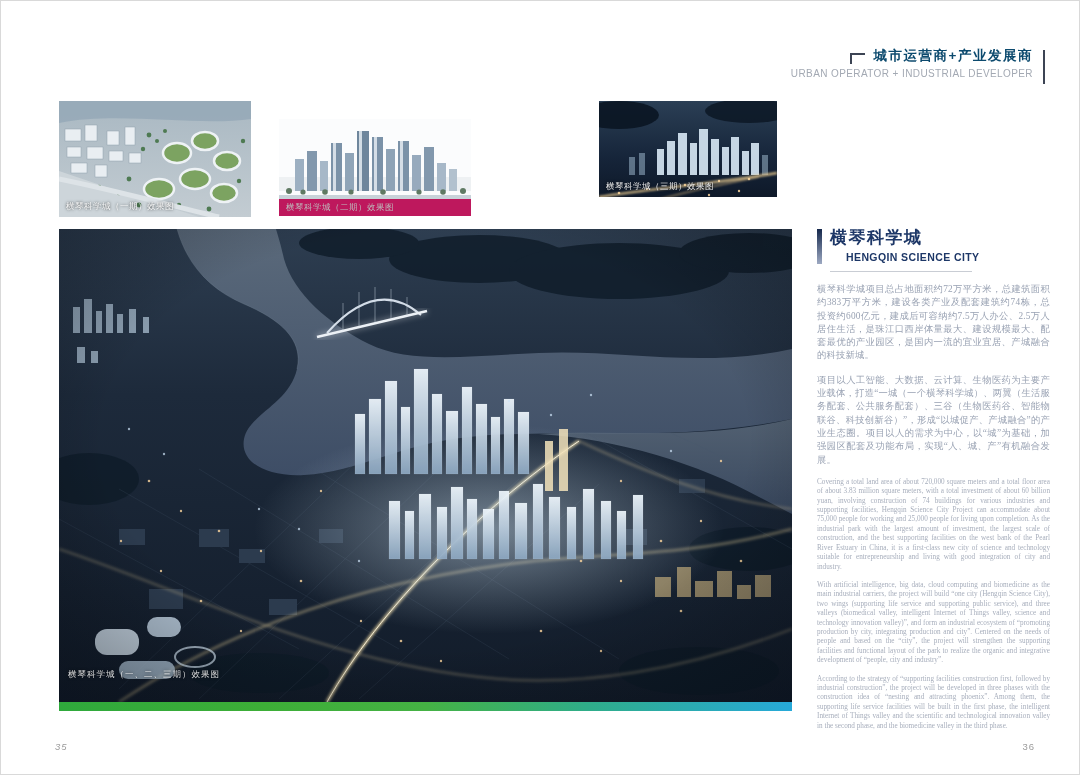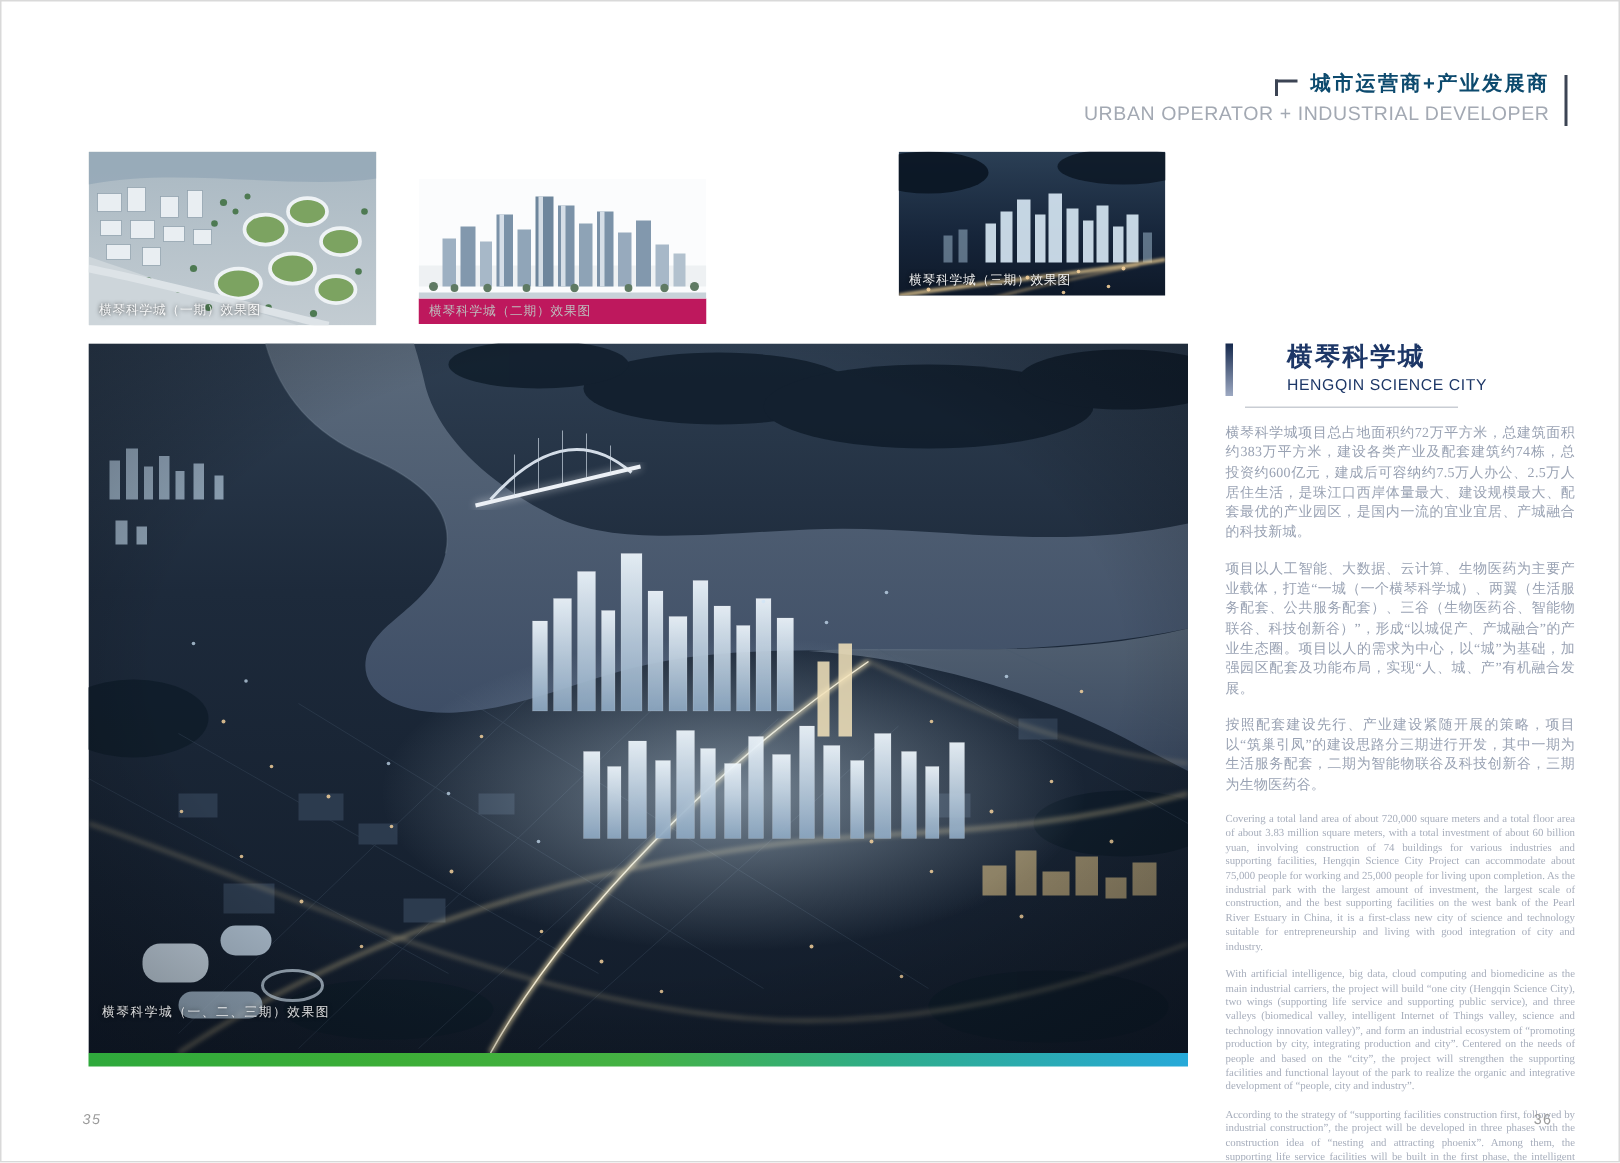--- a/index.html
+++ b/index.html
@@ -8,45 +8,45 @@
     border:1px solid #d9d9d9;box-sizing:border-box;overflow:hidden;
     font-family:"Liberation Sans","DejaVu Sans",sans-serif;
   }
   
   .hdr{position:absolute;top:46px;right:34px;text-align:right;padding-right:12px;}
   .hdr-rule{position:absolute;right:0;top:3px;width:2px;height:34px;background:#3c4454;}
   .hdr-zh{font-size:13.5px;font-weight:bold;color:#0c4a6e;letter-spacing:1.5px;
           display:flex;align-items:center;justify-content:flex-end;}
   .bracket{width:13px;height:9px;border-top:2px solid #3c4454;border-left:2px solid #3c4454;
            display:inline-block;margin-right:9px;margin-top:4px;}
-  .hdr-en{font-size:13px;color:#a3a9b3;letter-spacing:.4px;margin-top:3px;}
+  .hdr-en{font-size:10px;color:#a3a9b3;letter-spacing:.4px;margin-top:3px;}
   
   .thumb{position:absolute;overflow:hidden;}
   .t1{left:58px;top:100px;width:192px;height:116px;}
   .t2{left:278px;top:118px;width:192px;height:97px;}
   .t2 .t2img{width:192px;height:80px;display:block;}
   .t2bar{height:17px;background:#be185d;color:#bdbdbd;font-size:8.5px;line-height:17px;
          padding-left:7px;letter-spacing:.5px;box-sizing:border-box;}
   .t3{left:598px;top:100px;width:178px;height:96px;}
   .thumb-cap{position:absolute;left:7px;bottom:4px;font-size:8.5px;letter-spacing:.5px;
              color:rgba(255,255,255,.92);text-shadow:0 0 3px rgba(0,0,0,.8);}
   
   .mainfig{position:absolute;left:58px;top:228px;width:733px;height:482px;border-radius:22px;}
   .mainfig svg{display:block;}
   .grad-strip{width:733px;height:9px;
     background:linear-gradient(90deg,#2fa93c 0%,#3dae37 28%,#45b244 50%,#2fad89 72%,#27a9d9 100%);}
   .main-cap{position:absolute;left:9px;bottom:30px;font-size:8.5px;letter-spacing:1px;
             color:rgba(255,255,255,.85);text-shadow:0 0 3px rgba(0,0,0,.8);}
   
   .article{position:absolute;left:816px;top:228px;width:233px;}
-  .titlerow{display:flex;align-items:flex-start;gap:28px;}
+  .titlerow{display:flex;align-items:flex-start;}
   .accent{width:5px;height:35px;background:linear-gradient(180deg,#15284c,#9da9c2);
           margin-right:8px;flex:none;}
   .t-zh{font-size:17px;font-weight:bold;color:#1d3767;letter-spacing:1.5px;line-height:1.1;margin:0;}
-  .t-en{font-size:10.5px;font-weight:normal;color:#1d3767;letter-spacing:.4px;margin:3px 0 0;}
+  .t-en{font-size:10.5px;font-weight:bold;color:#1d3767;letter-spacing:.4px;margin:3px 16px 0;}
   .t-underline{width:142px;height:1px;background:#c9cdd4;margin:7px 0 11px 13px;}
   .article p{margin:0;text-align:justify;font-family:Liberation Serif, serif;}
   .p-zh{font-size:9.3px;line-height:13.3px;color:#99a2b3;margin-bottom:11px !important;
         letter-spacing:.2px;}
   .p-en{font-size:7.2px;line-height:9.4px;color:#a7aebc;margin-bottom:9px !important;}
   
   .pg{position:absolute;bottom:22px;font-size:9.5px;color:#9b9b9b;letter-spacing:1px;}
   .pg-l{left:54px;font-style:italic;} .pg-r{right:44px;}
 </style>
 </head>
@@ -414,21 +414,20 @@
       <div class="accent"></div>
       <div>
         <h1 class="t-zh">横琴科学城</h1>
         <h2 class="t-en">HENGQIN SCIENCE CITY</h2>
       </div>
     </div>
     <div class="t-underline"></div>
 
     <p class="p-zh">横琴科学城项目总占地面积约72万平方米，总建筑面积约383万平方米，建设各类产业及配套建筑约74栋，总投资约600亿元，建成后可容纳约7.5万人办公、2.5万人居住生活，是珠江口西岸体量最大、建设规模最大、配套最优的产业园区，是国内一流的宜业宜居、产城融合的科技新城。</p>
     <p class="p-zh">项目以人工智能、大数据、云计算、生物医药为主要产业载体，打造“一城（一个横琴科学城）、两翼（生活服务配套、公共服务配套）、三谷（生物医药谷、智能物联谷、科技创新谷）”，形成“以城促产、产城融合”的产业生态圈。项目以人的需求为中心，以“城”为基础，加强园区配套及功能布局，实现“人、城、产”有机融合发展。</p>
-    <p class="p-zh">按照配套建设先行、产业建设紧随开展的策略，项目以“筑巢引凤”的建设思路分三期进行开发，其中一期为生活服务配套，二期为智能物联谷及科技创新谷，三期为生物医药谷。</p>
 
     <p class="p-en">Covering a total land area of about 720,000 square meters and a total floor area of about 3.83 million square meters, with a total investment of about 60 billion yuan, involving construction of 74 buildings for various industries and supporting facilities, Hengqin Science City Project can accommodate about 75,000 people for working and 25,000 people for living upon completion. As the industrial park with the largest amount of investment, the largest scale of construction, and the best supporting facilities on the west bank of the Pearl River Estuary in China, it is a first-class new city of science and technology suitable for entrepreneurship and living with good integration of city and industry.</p>
     <p class="p-en">With artificial intelligence, big data, cloud computing and biomedicine as the main industrial carriers, the project will build “one city (Hengqin Science City), two wings (supporting life service and supporting public service), and three valleys (biomedical valley, intelligent Internet of Things valley, science and technology innovation valley)”, and form an industrial ecosystem of “promoting production by city, integrating production and city”. Centered on the needs of people and based on the “city”, the project will strengthen the supporting facilities and functional layout of the park to realize the organic and integrative development of “people, city and industry”.</p>
     <p class="p-en">According to the strategy of “supporting facilities construction first, followed by industrial construction”, the project will be developed in three phases with the construction idea of “nesting and attracting phoenix”. Among them, the supporting life service facilities will be built in the first phase, the intelligent Internet of Things valley and the scientific and technological innovation valley in the second phase, and the biomedicine valley in the third phase.</p>
   </aside>
 
   <div class="pg pg-l">35</div>
   <div class="pg pg-r">36</div>
 
 </div>

